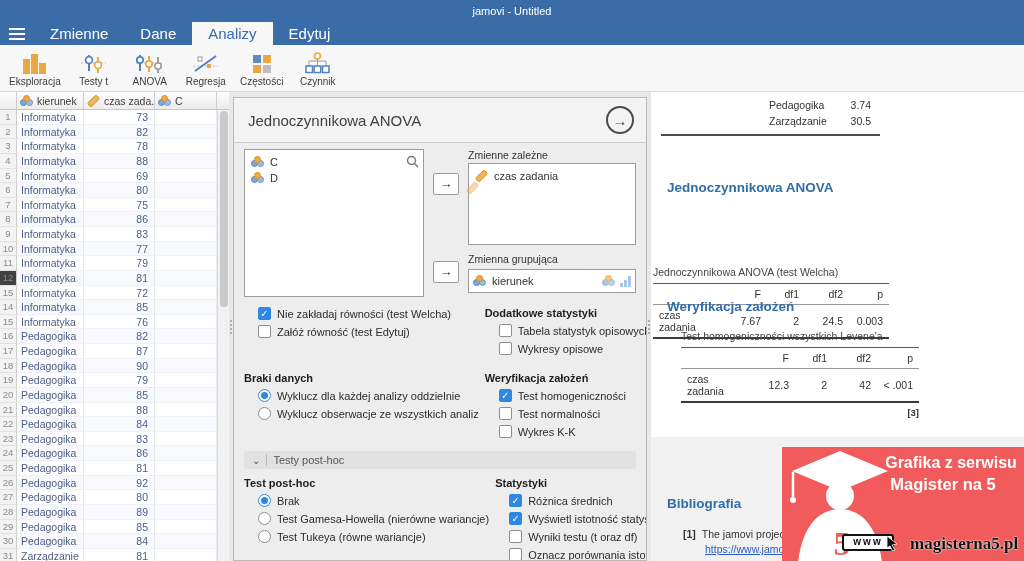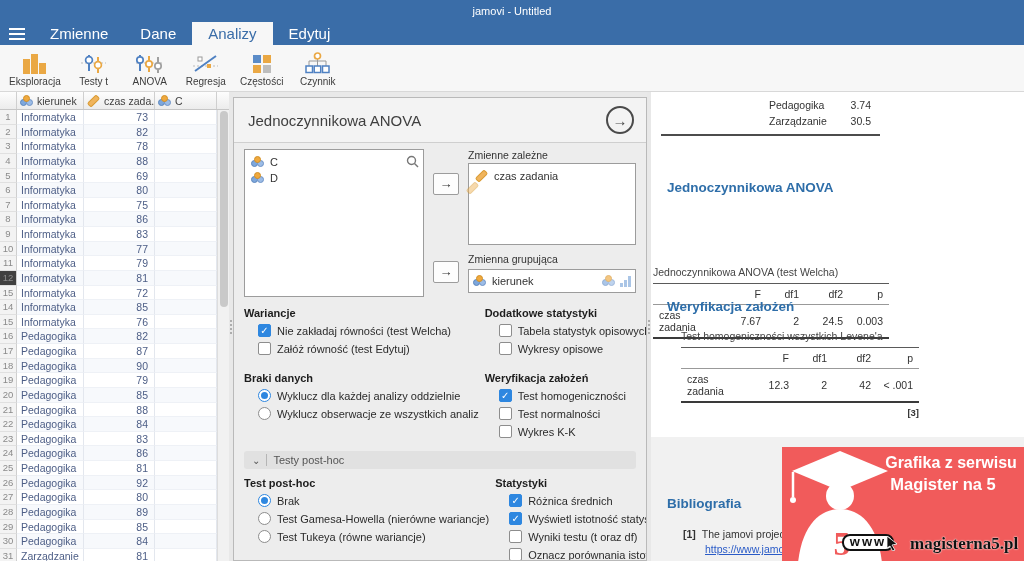--- a/index.html
+++ b/index.html
@@ -97,21 +97,21 @@
   .biblio { position:absolute; top:404px; left:16px; }
   .biblio-h { color:#2e6ea9; font-weight:bold; font-size:13.5px; }
   .ref { display:flex; margin-top:17px; font-size:10.5px; color:#333; }
   .ref-idx { font-weight:bold; margin:0 6px 0 16px; }
   .ref-link { margin-left:38px; margin-top:3px; font-size:10.5px; color:#2a5bc7; text-decoration:underline; cursor:pointer; }
 
   
   .wm { position:absolute; right:0; bottom:0; width:242px; height:114px; background:#f15b5b; z-index:6; overflow:hidden; }
   .wm-l1 { position:absolute; left:98px; right:2px; top:7px; text-align:center; color:#fff; font-weight:bold; font-size:16px; }
   .wm-l2 { position:absolute; left:98px; right:18px; top:28px; text-align:center; color:#fff; font-weight:bold; font-size:16.5px; }
-  .wm-pill { position:absolute; left:60px; bottom:10px; width:52px; height:17px; background:#fff; border:2.5px solid #111; border-radius:8px; color:#111; font-size:13px; font-weight:bold; letter-spacing:2px; text-align:center; line-height:12px; }
+  .wm-pill { position:absolute; left:60px; bottom:10px; width:52px; height:17px; background:#fff; border:2.5px solid #111; border-radius:3px; color:#111; font-size:10px; font-weight:bold; letter-spacing:2px; text-align:center; line-height:12px; }
   .wm-cursor { position:absolute; left:104px; bottom:6px; }
   .wm-site { position:absolute; left:120px; bottom:7px; font-family:"Liberation Serif",serif; font-weight:bold; font-size:17px; color:#111; text-shadow:0 0 2px #fff,0 0 1px #fff;padding-left:8px; }
   .wm-grad { position:absolute; left:8px; top:4px; }
 
   
   .balls { position:relative; width:14px; height:12px; flex:0 0 14px; display:inline-block; }
   .balls i { position:absolute; width:7px; height:7px; border-radius:50%; display:block; }
   .balls .o { left:3px; top:0; background:#efa93e; border:1px solid #d28f27; z-index:2; }
   .balls .b1 { left:0; top:4px; background:#7da7dc; border:1px solid #5c86bd; }
   .balls .b2 { left:6px; top:4px; background:#9cbce6; border:1px solid #6f94c7; }
@@ -511,21 +511,20 @@
                     <i class="m2"></i>
                     <i class="m3"></i>
                   </span>
               </span>
             </div>
           </div>
         </div>
 
         <div class="sections">
           <div>
-              <div class="group-title">Wariancje</div>
               <div class="opt-item">
                 <span class="cb on">✓</span>
                 <span class="opt-label">Nie zakładaj równości (test Welcha)</span>
               </div>
               <div class="opt-item">
                 <span class="cb"></span>
                 <span class="opt-label">Załóż równość (test Edytuj)</span>
               </div>
             </div>
           <div>

